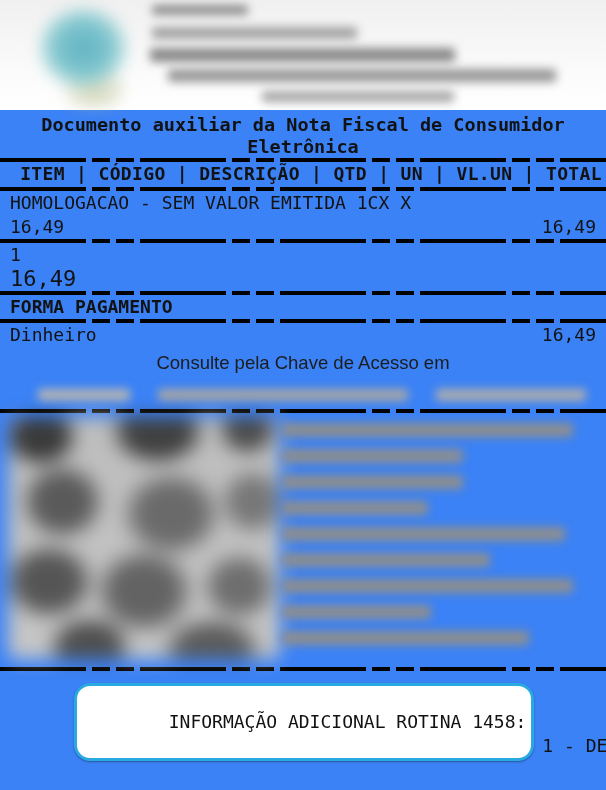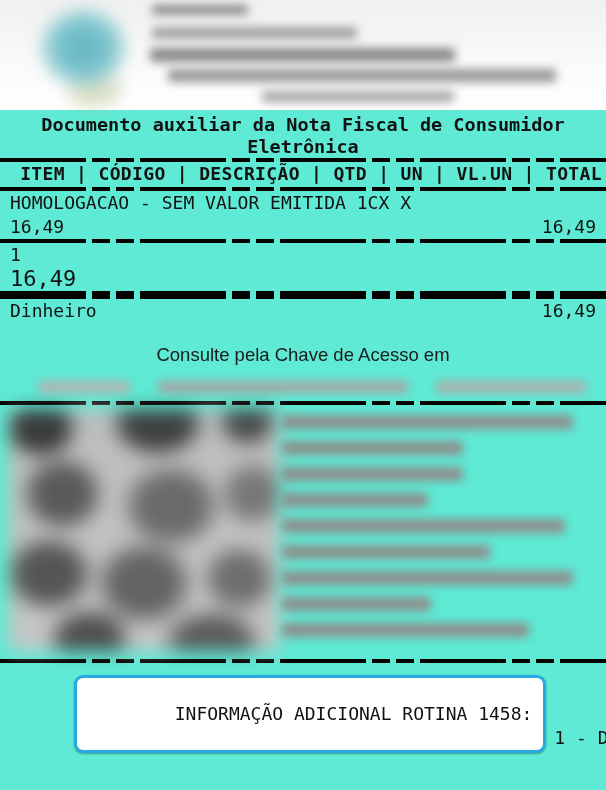--- a/index.html
+++ b/index.html
@@ -1,19 +1,19 @@
 <!DOCTYPE html>
 <html><head>
 <meta charset="utf-8">
 <style>
   html,body{margin:0;padding:0;background:#fff;}
   .receipt{
     position:relative;
     width:606px;height:790px;
-    background:#5eead4;
+    background:#3b82f6;
     overflow:hidden;
     font-family:"DejaVu Sans Mono", monospace;
     color:#121212;
     font-size:18px;
   }
   
   .mhead{position:relative;height:110px;background:linear-gradient(180deg,#f1f0f0 0%,#fafafa 60%,#ffffff 100%);}
   .logo-blur{
     position:absolute;left:26px;top:4px;width:110px;height:104px;
     background:
@@ -36,21 +36,21 @@
       #000 0px 86px, rgba(0,0,0,0) 86px 92px,
       #000 92px 110px, rgba(0,0,0,0) 110px 116px,
       #000 116px 134px, rgba(0,0,0,0) 134px 140px);
   }
   .pad{padding:0 10px;}
   .thead-row{font-weight:bold;white-space:pre;letter-spacing:.35px;padding:1px 0 2px 0;line-height:22px;margin-left:9px;}
   .item-line{line-height:24px;white-space:pre;}
   .split{display:flex;justify-content:space-between;align-items:baseline;line-height:24px;}
   .split .big{font-size:22px;}
   .bold{font-weight:bold;}
-  .consult{font-family:"Liberation Sans", sans-serif;font-size:18.5px;text-align:center;color:#1c1c1c;margin-top:20px;line-height:24px;}
+  .consult{font-family:"Liberation Sans", sans-serif;font-size:18.5px;text-align:center;color:#1c1c1c;margin-top:4px;line-height:24px;}
   
   .key-blur{display:flex;gap:28px;align-items:center;margin:14px 0 8px 38px;filter:blur(5px);}
   .key-blur .kb{height:12px;border-radius:3px;}
   .kb1{width:92px;background:#b4b4b4;}
   .kb2{width:250px;background:#a6a6a6;}
   .kb3{width:150px;background:#adadad;}
   
   .qrzone{position:relative;height:254px;}
   .qr-blur{
     position:absolute;left:8px;top:4px;width:272px;height:242px;border-radius:8px;
@@ -69,22 +69,22 @@
       linear-gradient(#bdbdbd,#c6c6c6);
     filter:blur(9px);
   }
   .qr-txt{position:absolute;left:282px;top:10px;width:310px;}
   .qr-txt .tb{height:14px;border-radius:3px;background:#8e8e8e;margin-bottom:12px;filter:blur(5px);}
   
   .footer{position:relative;margin-top:-12px;line-height:24px;}
   .fline{white-space:pre;}
   .hi-box{
     display:inline-block;position:relative;
-    border:3px solid #29a9e2;border-radius:9px;
-    padding:0 11px;margin-left:-1px;background:#fff;
+    border:3px solid #29a9e2;border-radius:16px;
+    padding:0 5px;margin-left:-1px;background:#fff;
     box-shadow:0 1px 2px rgba(0,0,0,.35);
   }
   .hi-suffix{margin-left:8px;}
 </style>
 </head>
 <body>
 
 <div class="receipt">
 
   <div class="mhead">
@@ -120,20 +120,21 @@
       <span>1</span>
     </div>
     <div class="split">
       <span class="big">16,49</span>
     </div>
   </div>
 
   <div class="hl"></div>
 
   <div class="pad split bold">
+    <span>FORMA PAGAMENTO</span>
   </div>
   <div class="hl"></div>
   <div class="pad split">
     <span>Dinheiro</span>
     <span>16,49</span>
   </div>
 
   <div class="consult">Consulte pela Chave de Acesso em</div>
 
   <div class="key-blur">

